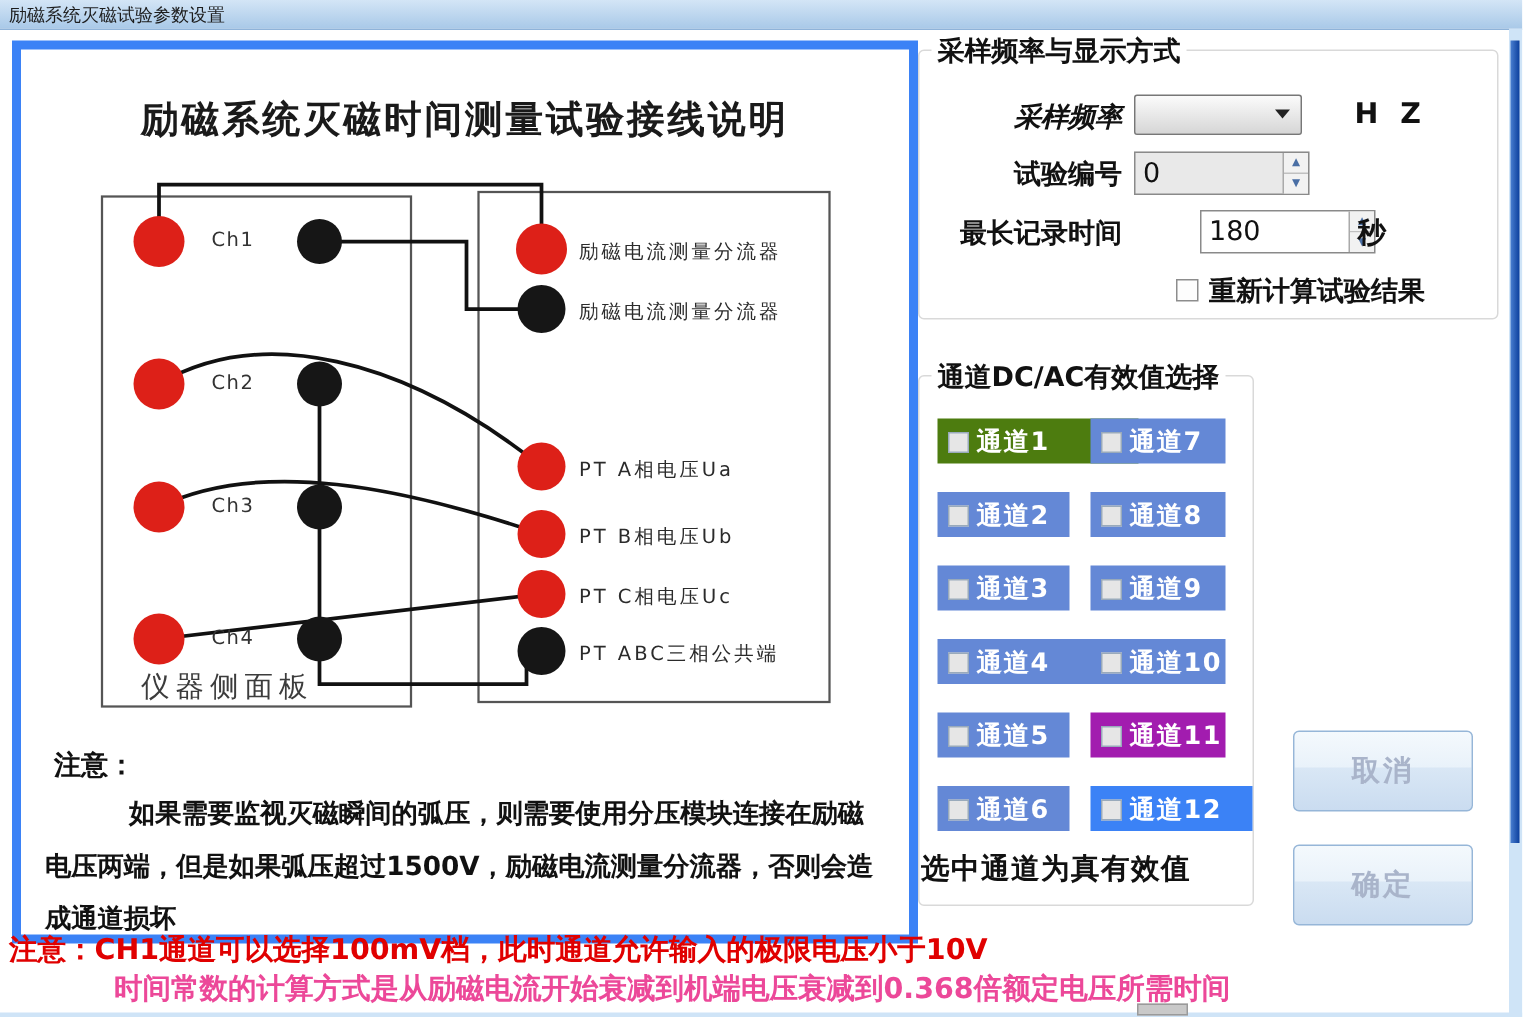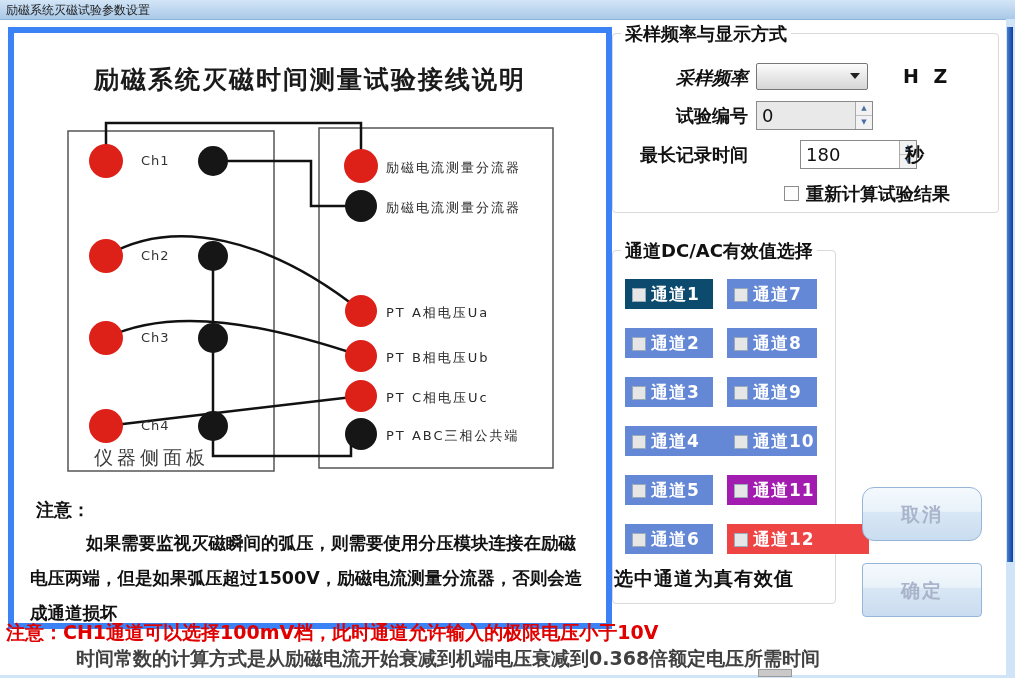--- a/index.html
+++ b/index.html
@@ -151,21 +151,21 @@
   </div>
   <div class="unit" style="left:905px;top:142px;letter-spacing:0;">秒</div>
 
   <span class="checkbox" style="left:784px;top:186px;"></span>
   <span class="chk-label" style="left:806px;top:182px;">重新计算试验结果</span>
 
   <div class="groupbox" style="left:612px;top:250px;width:222px;height:352px;">
     <span class="group-title">通道DC/AC有效值选择</span>
   </div>
 
-  <div class="chan-btn" style="left: 625px; top: 279px; background: #0c4a6e;">
+  <div class="chan-btn" style="left: 625px; top: 279px; background: #4d7c0f; padding-left: 46px;">
       <span class="box"></span>
       <span class="lbl">通道1</span>
     </div>
   <div class="chan-btn" style="left: 625px; top: 328px; background: rgb(100, 136, 214);">
       <span class="box"></span>
       <span class="lbl">通道2</span>
     </div>
   <div class="chan-btn" style="left: 625px; top: 377px; background: rgb(100, 136, 214);">
       <span class="box"></span>
       <span class="lbl">通道3</span>
@@ -195,31 +195,31 @@
       <span class="lbl">通道9</span>
     </div>
   <div class="chan-btn" style="left: 727px; top: 426px; width: 90px; background: rgb(100, 136, 214);">
       <span class="box"></span>
       <span class="lbl">通道10</span>
     </div>
   <div class="chan-btn" style="left: 727px; top: 475px; width: 90px; background: #a21caf;">
       <span class="box"></span>
       <span class="lbl">通道11</span>
     </div>
-  <div class="chan-btn" style="left: 727px; top: 524px; width: 108px; background: #ef4444; padding-left: 34px;">
+  <div class="chan-btn" style="left: 727px; top: 524px; width: 108px; background: #3b82f6;">
       <span class="box"></span>
       <span class="lbl">通道12</span>
     </div>
 
   <div class="chan-footer">选中通道为真有效值</div>
 
-  <div class="act-btn" style="left:862px;top:487px;border-radius:12px;">取消</div>
+  <div class="act-btn" style="left:862px;top:487px;">取消</div>
   <div class="act-btn" style="left:862px;top:563px;text-align:center;">确定</div>
 
   <div class="foot1" style="color: rgb(224, 0, 0);">注意：CH1通道可以选择100mV档，此时通道允许输入的极限电压小于10V</div>
-  <div class="foot2" style="color: #404040;">时间常数的计算方式是从励磁电流开始衰减到机端电压衰减到0.368倍额定电压所需时间</div>
+  <div class="foot2" style="color: #ec4899;">时间常数的计算方式是从励磁电流开始衰减到机端电压衰减到0.368倍额定电压所需时间</div>
 
   <div class="frame-right">
     <div class="frame-bar"></div>
   </div>
   <div class="frame-bottom"></div>
   <div class="grip"></div>
 </div>
 
 </body></html>

